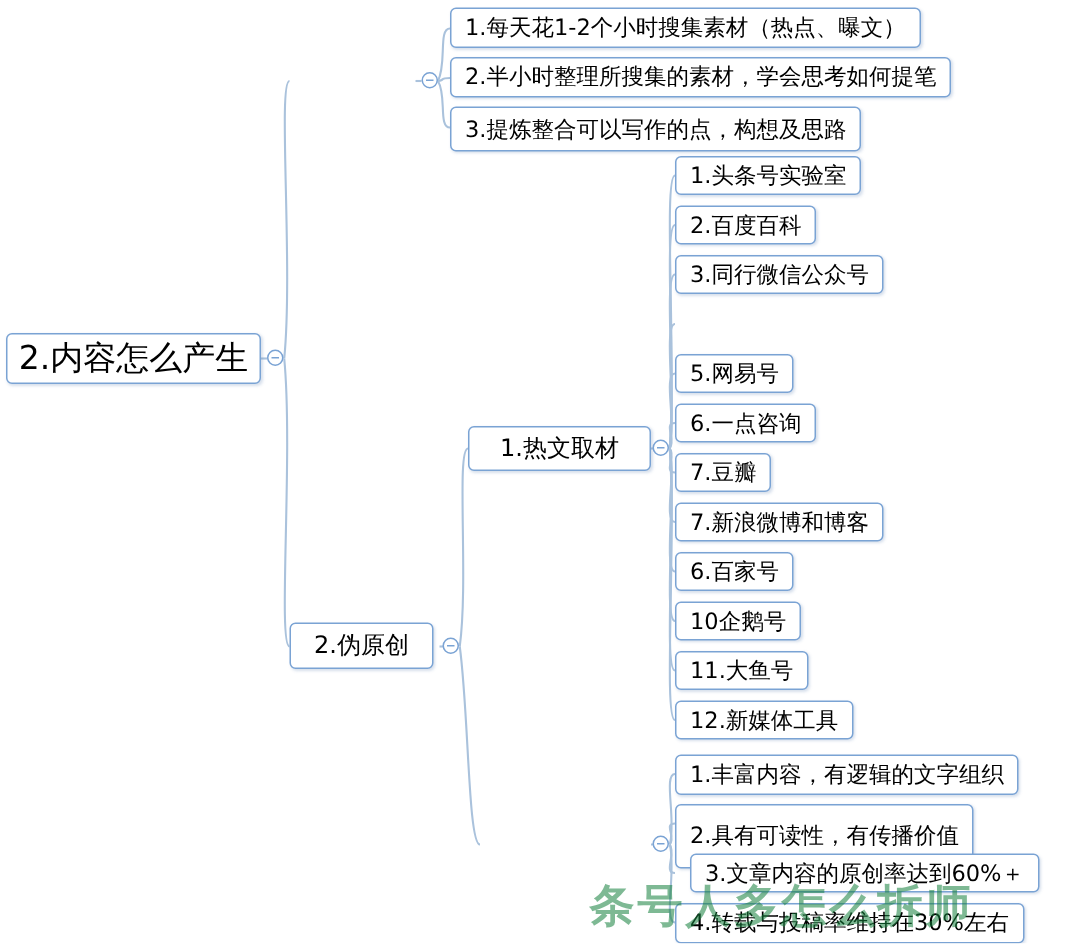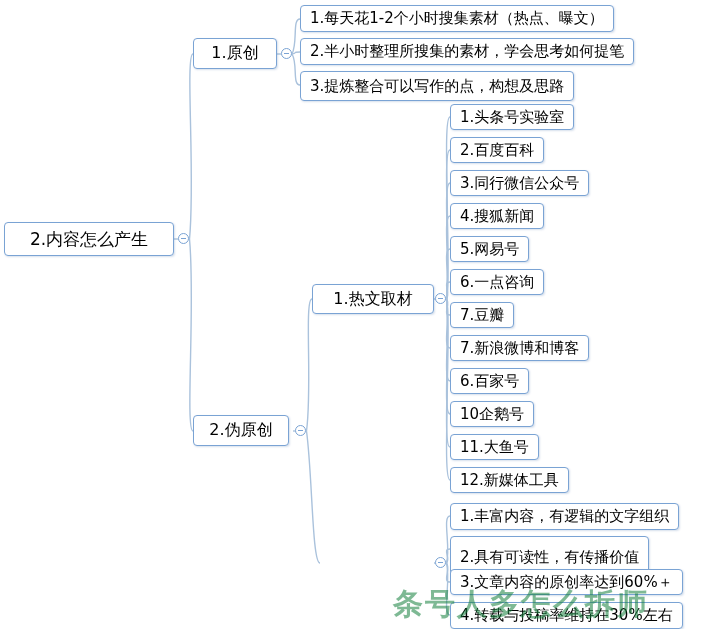--- a/index.html
+++ b/index.html
@@ -8,21 +8,21 @@
     font-family:"DejaVu Sans","Liberation Sans",sans-serif;
   }
   svg.lines{position:absolute;left:0;top:0;width:719px;height:629px;}
   .node{
     position:absolute;display:flex;align-items:center;justify-content:center;
     background:#fff;border:1px solid #7aa3d4;border-radius:4px;color:#000;
     white-space:nowrap;box-sizing:border-box;padding:12px 9px;
     box-shadow:1px 1px 2px rgba(110,145,185,.28);
     z-index:2;
   }
-  .root{font-size:17px;}
+  .root{font-size:22px;}
   .branch{font-size:16px;}
   .leaf{font-size:15px;height:26px;}
   .toggle{
     position:absolute;width:11px;height:11px;border:1px solid #7aa3d4;border-radius:50%;
     background:#fff;box-sizing:border-box;z-index:3;
   }
   .toggle .dash{
     position:absolute;left:2px;right:2px;top:4px;height:1px;background:#7aa3d4;display:block;
   }
   .watermark{
@@ -64,47 +64,45 @@
       <path d="M446.5 299 C451 359, 442 480, 450 480"></path>
       <path d="M446.5 563 C451 547, 442 516, 450 516"></path>
       <path d="M446.5 563 C451 558, 442 549, 450 549"></path>
       <path d="M446.5 563 C451 569, 442 582, 450 582"></path>
       <path d="M446.5 563 C451 580, 442 615, 450 615"></path>
     </g>
   </svg>
 
   <div class="node root" style="left:4px;top:222px;width:170px;height:34px">2.内容怎么产生</div>
 
-  <div class="node branch" style="left:193px;top:38px;width:84px;height:31px">1.原创</div>
 
   <div class="node leaf" style="left:300px;top:5px;height:27px">1.每天花1-2个小时搜集素材（热点、曝文）</div>
   <div class="node leaf" style="left:300px;top:38px;height:27px">2.半小时整理所搜集的素材，学会思考如何提笔</div>
   <div class="node leaf" style="left:300px;top:71px;height:30px">3.提炼整合可以写作的点，构想及思路</div>
 
   <div class="node branch" style="left:193px;top:415px;width:96px;height:31px">2.伪原创</div>
 
   <div class="node branch" style="left:312px;top:284px;width:122px;height:30px">1.热文取材</div>
 
   <div class="node leaf" style="left:450px;top:104px">1.头条号实验室</div>
   <div class="node leaf" style="left:450px;top:137px">2.百度百科</div>
   <div class="node leaf" style="left:450px;top:170px">3.同行微信公众号</div>
-  <div class="node leaf" style="left:450px;top:203px">4.搜狐新闻</div>
   <div class="node leaf" style="left:450px;top:236px">5.网易号</div>
   <div class="node leaf" style="left:450px;top:269px">6.一点咨询</div>
   <div class="node leaf" style="left:450px;top:302px">7.豆瓣</div>
   <div class="node leaf" style="left:450px;top:335px">7.新浪微博和博客</div>
   <div class="node leaf" style="left:450px;top:368px">6.百家号</div>
   <div class="node leaf" style="left:450px;top:401px">10企鹅号</div>
   <div class="node leaf" style="left:450px;top:434px">11.大鱼号</div>
   <div class="node leaf" style="left:450px;top:467px">12.新媒体工具</div>
 
 
   <div class="node leaf" style="left:450px;top:503px;height:27px">1.丰富内容，有逻辑的文字组织</div>
   <div class="node leaf" style="left:450px;top:536px;height:43px">2.具有可读性，有传播价值</div>
-  <div class="node leaf" style="left:450px;top:569px;height:16px">3.文章内容的原创率达到60%＋</div>
+  <div class="node leaf" style="left:460px;top:569px;height:16px">3.文章内容的原创率达到60%＋</div>
   <div class="node leaf" style="left:450px;top:602px;height:27px">4.转载与投稿率维持在30%左右</div>
 
   <div class="toggle" style="left:178px;top:233px">
     <span class="dash"></span>
   </div>
   <div class="toggle" style="left:281px;top:48px">
     <span class="dash"></span>
   </div>
   <div class="toggle" style="left:295px;top:425px">
     <span class="dash"></span>

